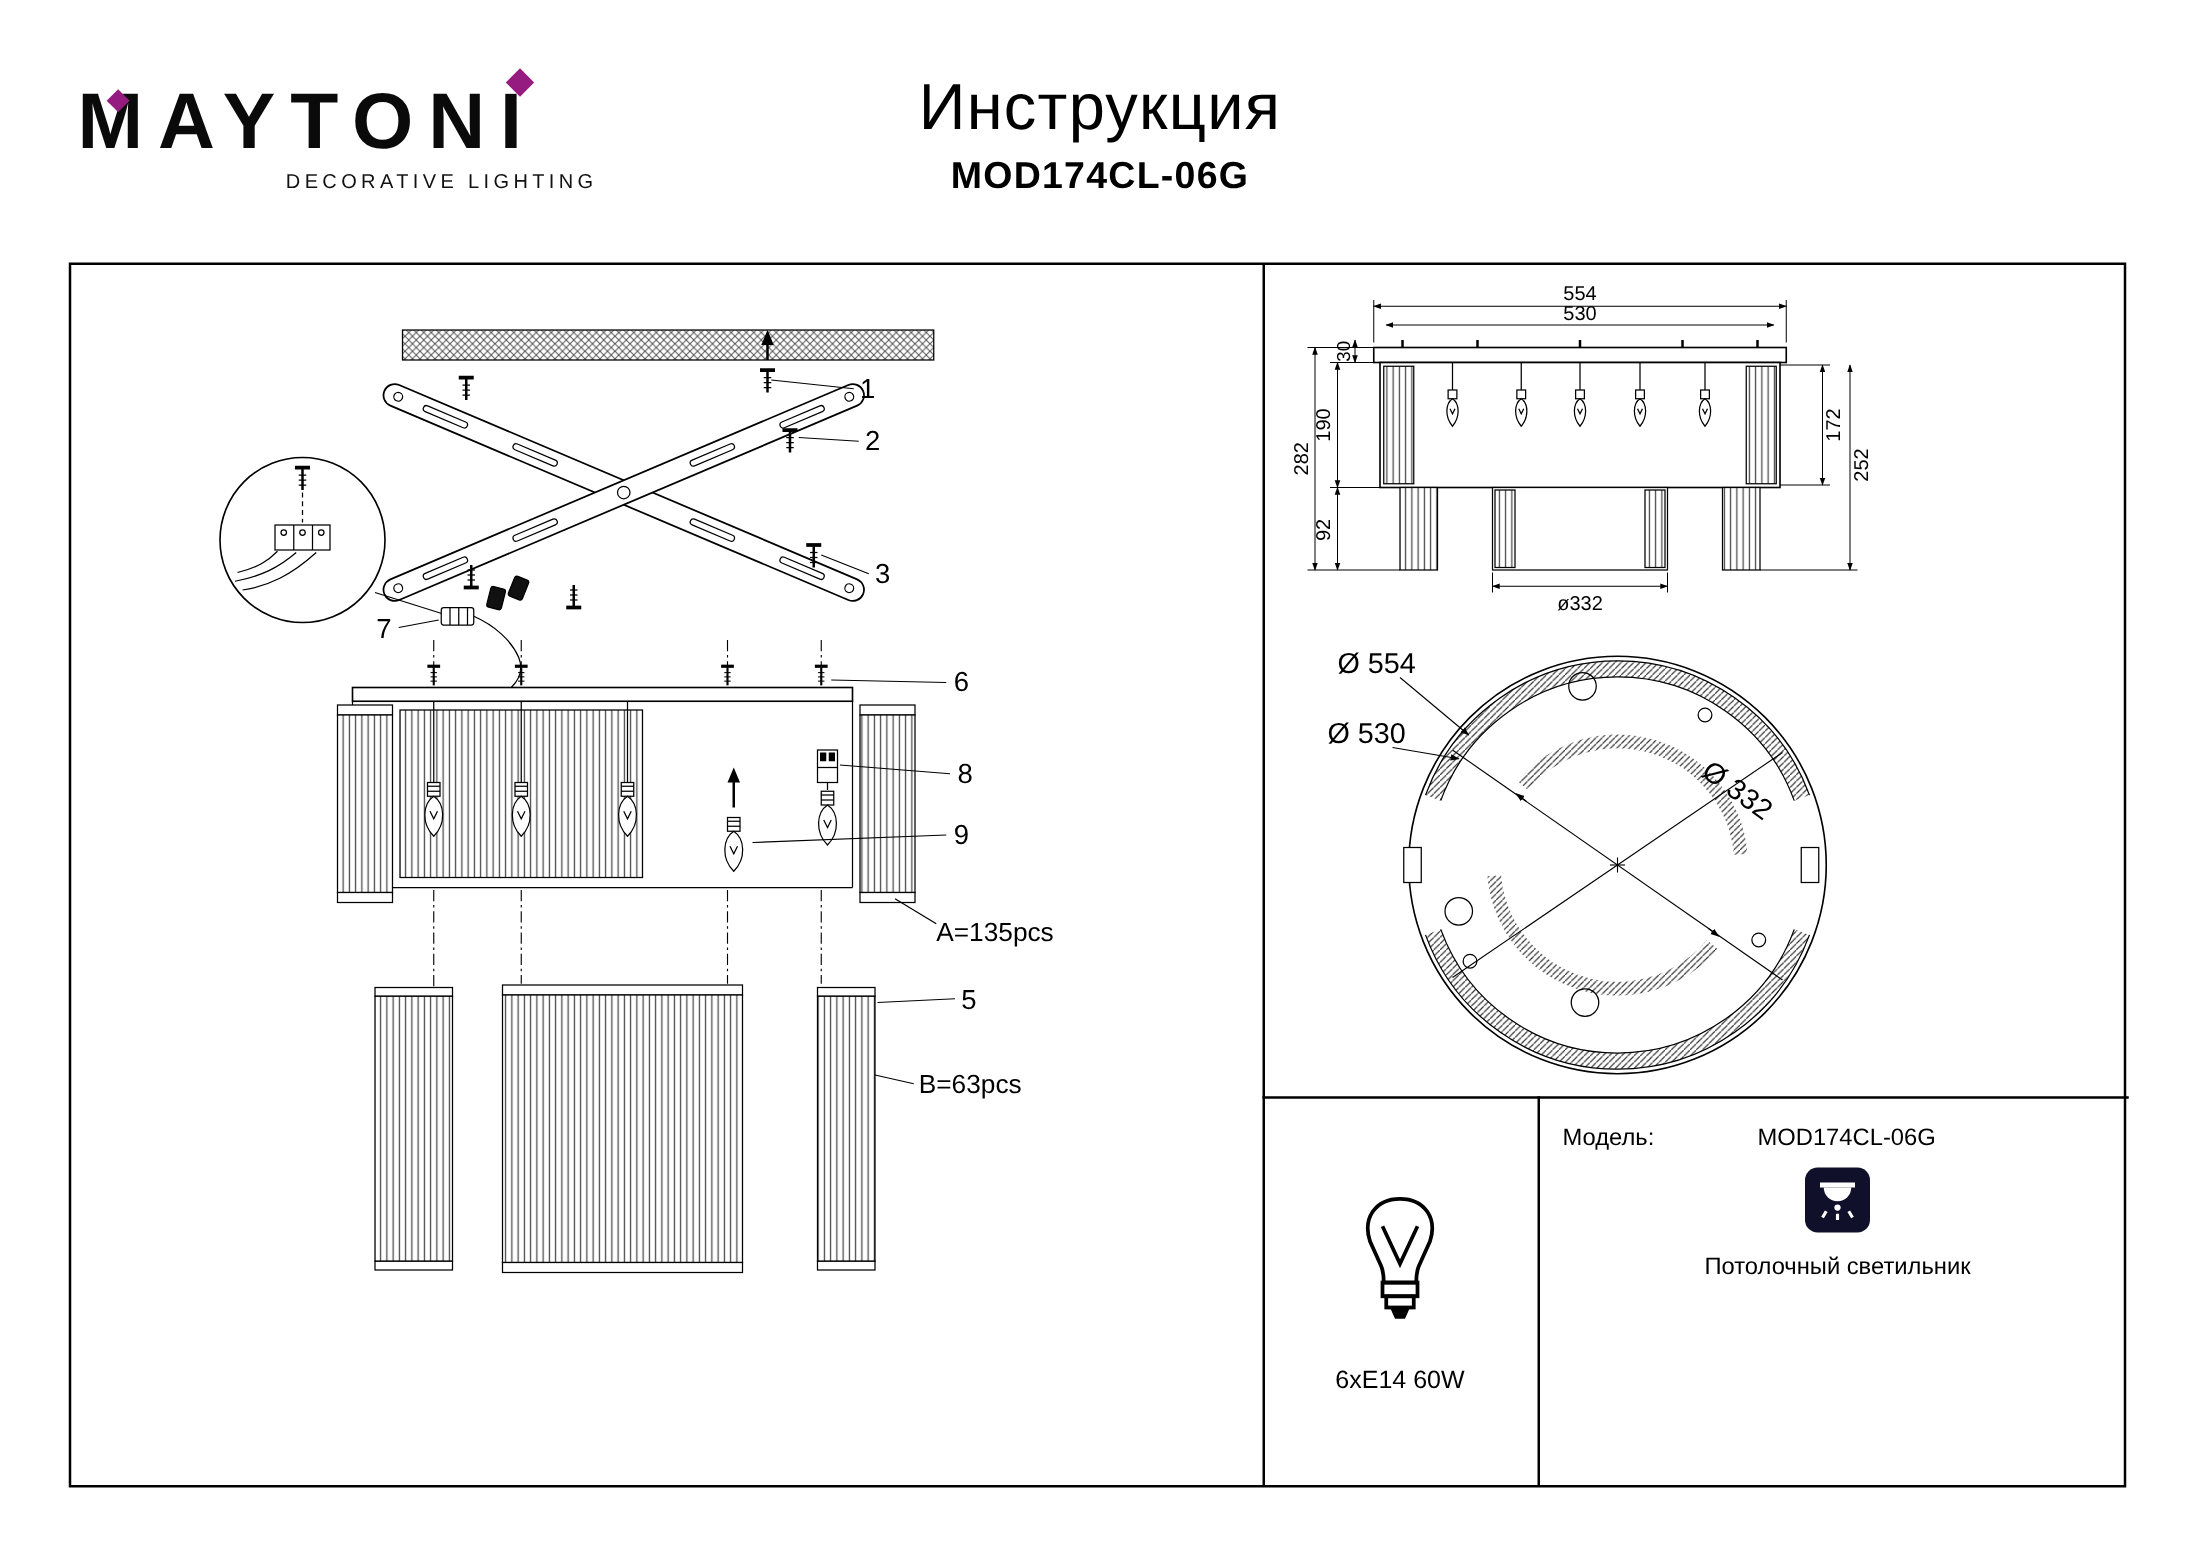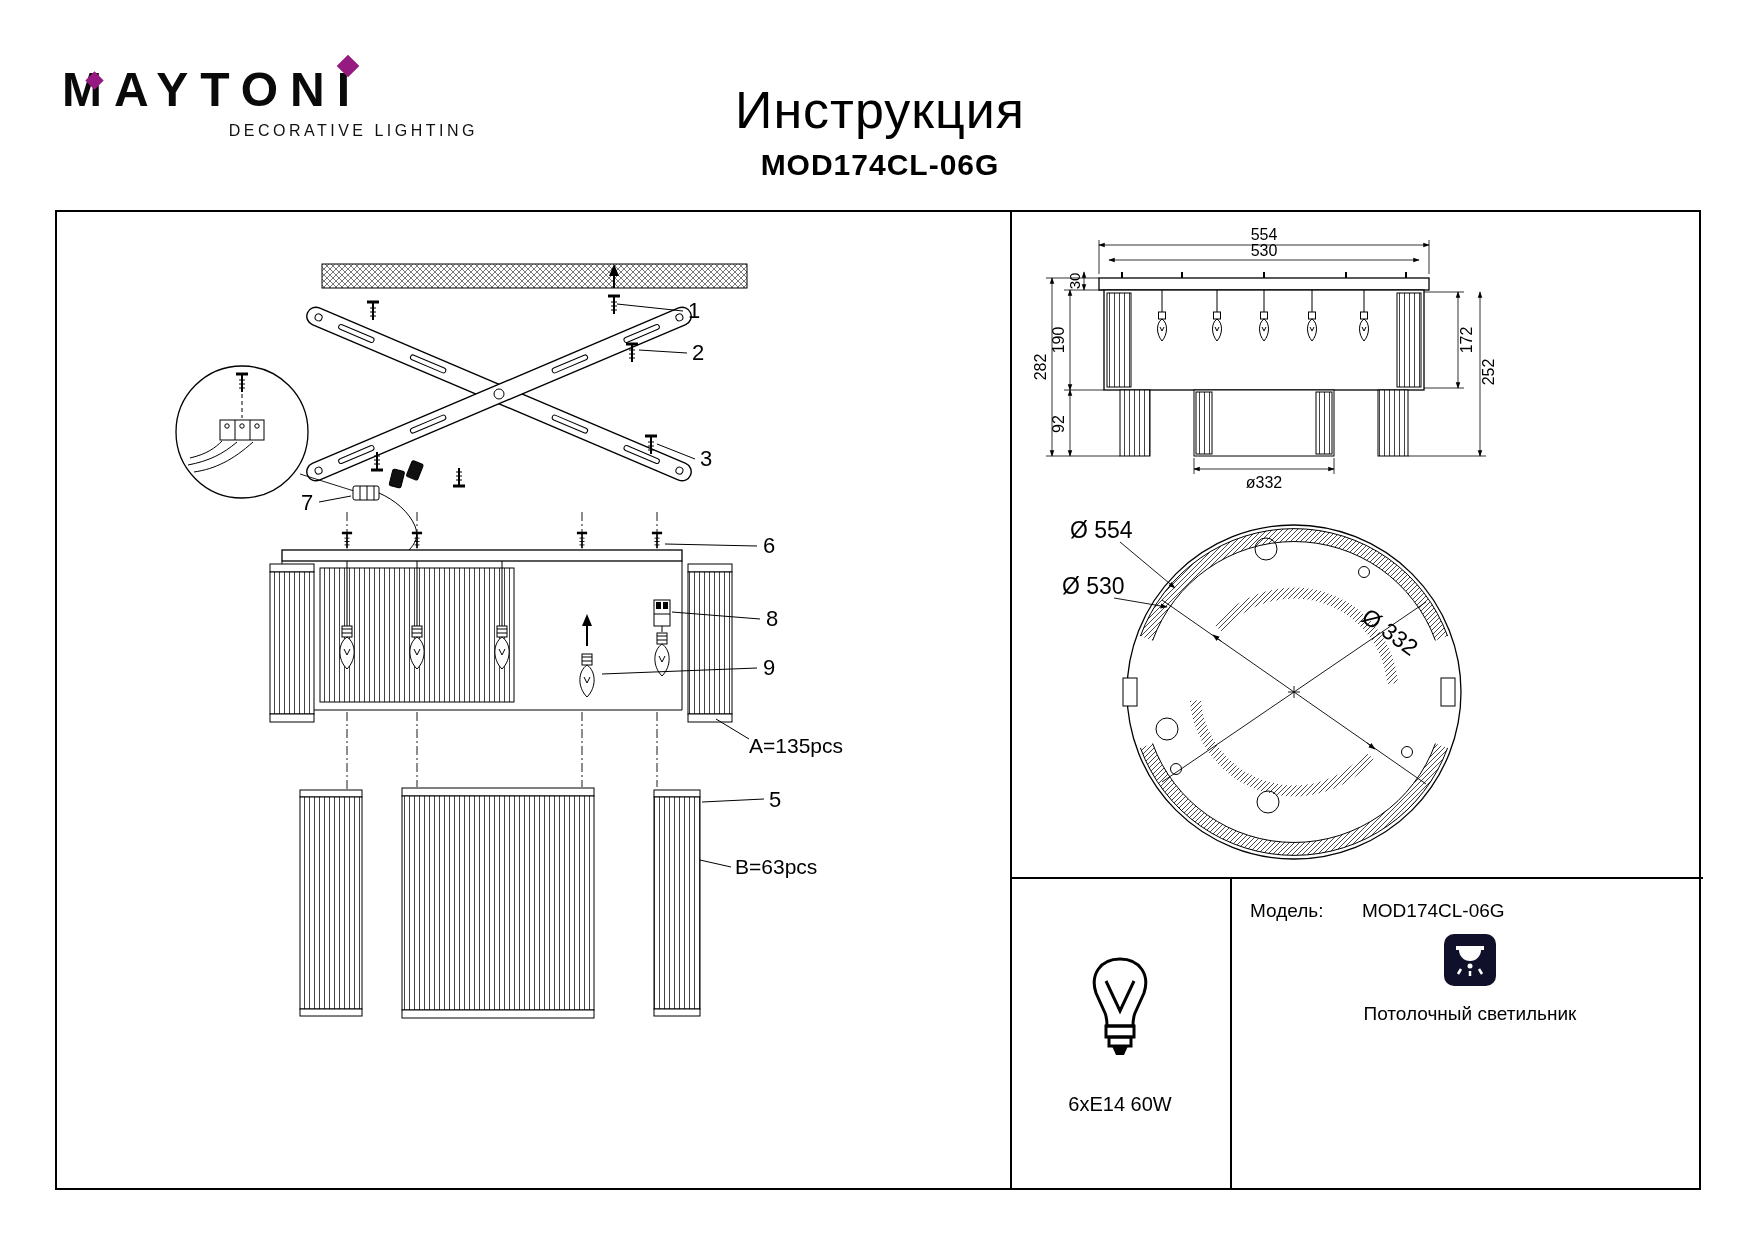--- a/index.html
+++ b/index.html
@@ -3,30 +3,30 @@
 <meta charset="utf-8">
 <style>
   :root { --brand:#951b81; --ink:#000000; }
   * { margin:0; padding:0; box-sizing:border-box; }
   html,body { background:#ffffff; }
   body { width:1754px; height:1241px; position:relative; overflow:hidden;
          font-family:"Liberation Sans", sans-serif; color:#000; }
 
   
   .logo { position:absolute; left:62px; top:66px; width:420px; }
-  .logo-text { position:relative; display:inline-block; font-size:48px; font-weight:700;
+  .logo-text { position:relative; display:inline-block; font-size:63px; font-weight:700;
                letter-spacing:12px; line-height:1; color:#0a0a0a; }
   .logo-m-diamond { position:absolute; left:26px; top:8px; width:13px; height:13px;
                     background:var(--brand); transform:rotate(45deg); }
   .logo-dot { position:absolute; right:6px; top:-8px; width:16px; height:16px;
               background:var(--brand); transform:rotate(45deg); }
   .logo-tagline { width:416px; margin-top:8px; text-align:right; font-size:16px;
                   letter-spacing:3.5px; color:#111; }
   .title-block { position:absolute; left:640px; top:56px; width:480px; text-align:center; }
-  .doc-title { font-size:52px; font-weight:400; letter-spacing:1px;margin-top:24px; }
+  .doc-title { font-size:52px; font-weight:400; letter-spacing:1px; }
   .doc-model { font-size:30px; font-weight:700; letter-spacing:1px; margin-top:8px; }
 
   
   .main-box { position:absolute; left:55px; top:210px; width:1646px; height:980px;
               border:2px solid #000; background:#fff; }
   .divider-v-main { position:absolute; left:953px; top:0; width:2px; height:976px; background:#000; }
   .divider-h-right { position:absolute; left:953px; top:665px; width:693px; height:2px; background:#000; }
   .divider-v-spec { position:absolute; left:1173px; top:665px; width:2px; height:311px; background:#000; }
 
   svg { display:block; }
@@ -35,21 +35,21 @@
 
   .svg-exploded { position:absolute; left:0; top:0; }
   .svg-side { position:absolute; left:955px; top:0; }
   .svg-circle { position:absolute; left:955px; top:298px; }
 
   
   .bulb-cell { position:absolute; left:955px; top:667px; width:216px; height:309px;
                display:flex; flex-direction:column; align-items:center; justify-content:center; gap:20px; }
   .bulb-spec-text { font-size:20px; }
   .spec-rows { position:absolute; left:1193px; top:684px; width:440px; }
-  .spec-row { display:flex; font-size:19px; line-height:29px; }
+  .spec-row { display:flex; font-size:19px; line-height:29px;gap:44px; }
   .spec-label { width:112px; flex:none; }
   .spec-row-type { margin-top:8px; align-items:center; gap:12px;flex-direction:column; }
 </style>
 </head>
 <body>
 
 <div class="page">
 
   <header>
     <div class="logo">

